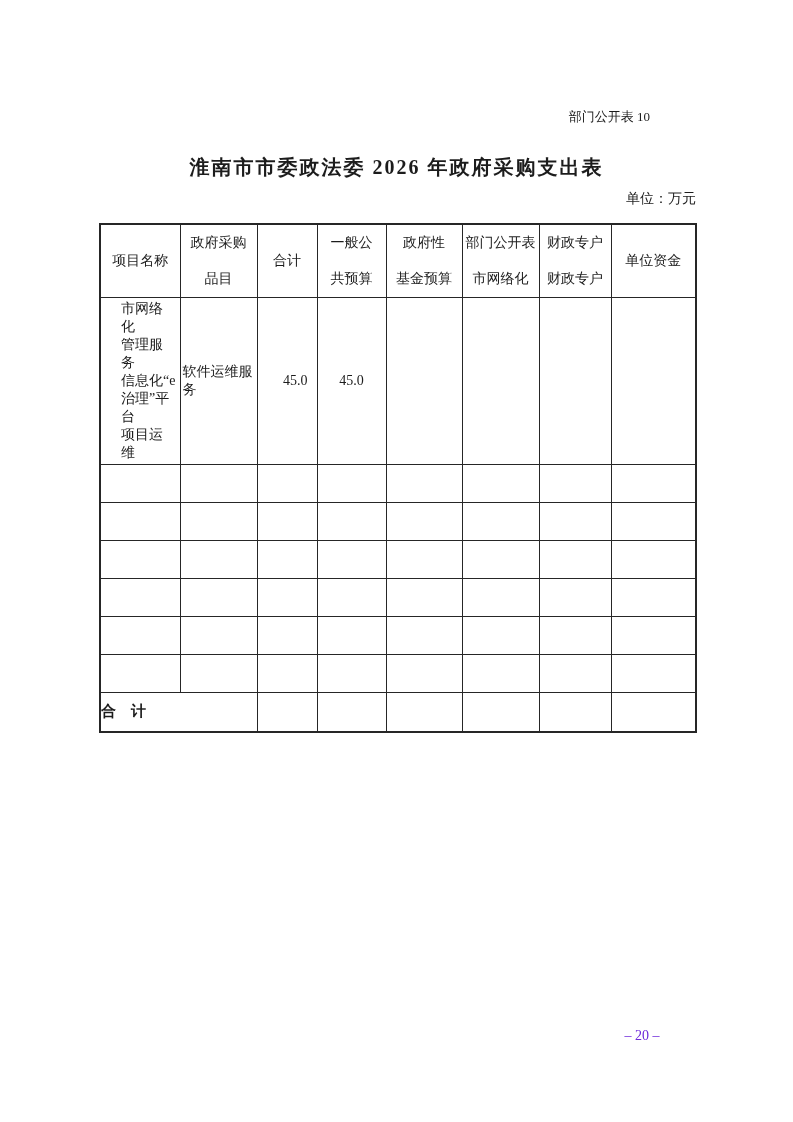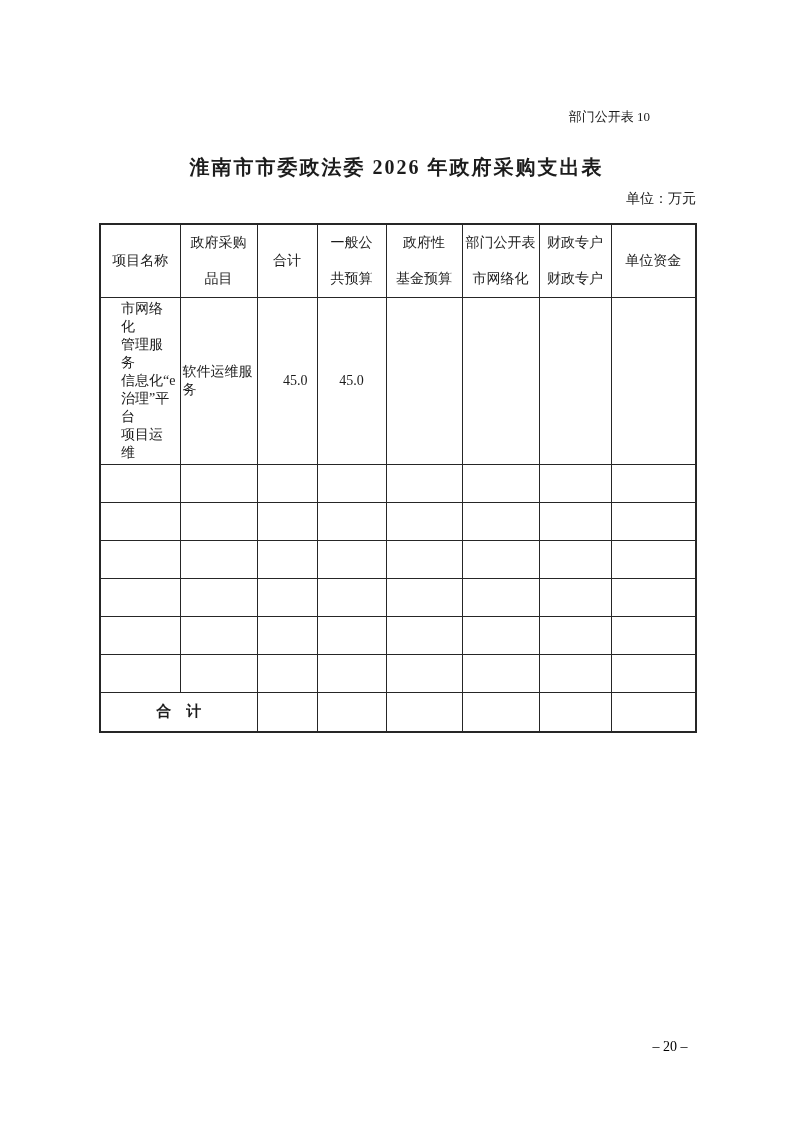--- a/index.html
+++ b/index.html
@@ -70,32 +70,30 @@
   td.cell-item {
     text-align: left;
     padding-left: 2px;
     padding-right: 4px;
     line-height: 18px;
     word-break: break-all;
   }
   td.num-right  { text-align: right; padding-right: 9px; }
   td.num-center { text-align: center; }
   td.total-label {
-    text-align: center;
     font-weight: bold;
     font-size: 15px;
   }
   .page-number {
     position: absolute;
-    top: 1028px; left: 630px;
+    top: 1028px; left: 602px;
     width: 80px;
     text-align: center;
     font-size: 14px;
-    color: #000000;
-    margin-top: 11px;
+    color: #6d28d9;
   }
 </style>
 </head>
 <body>
 
 <div>
 
   <div class="header-note">部门公开表 10</div>
 
   <h1 class="doc-title">淮南市市委政法委 2026 年政府采购支出表</h1>

